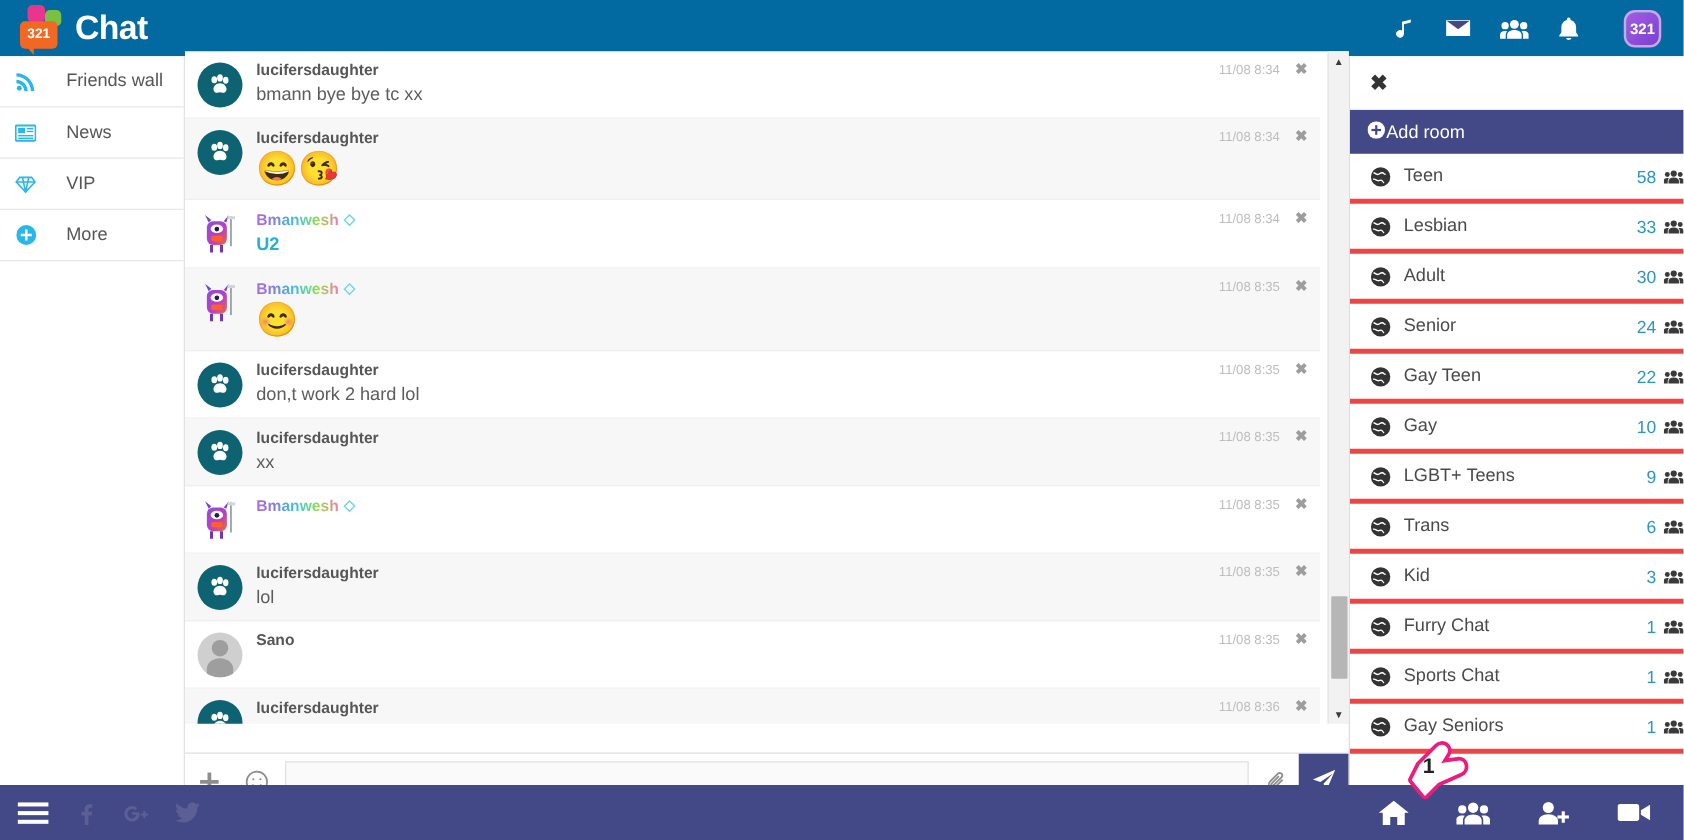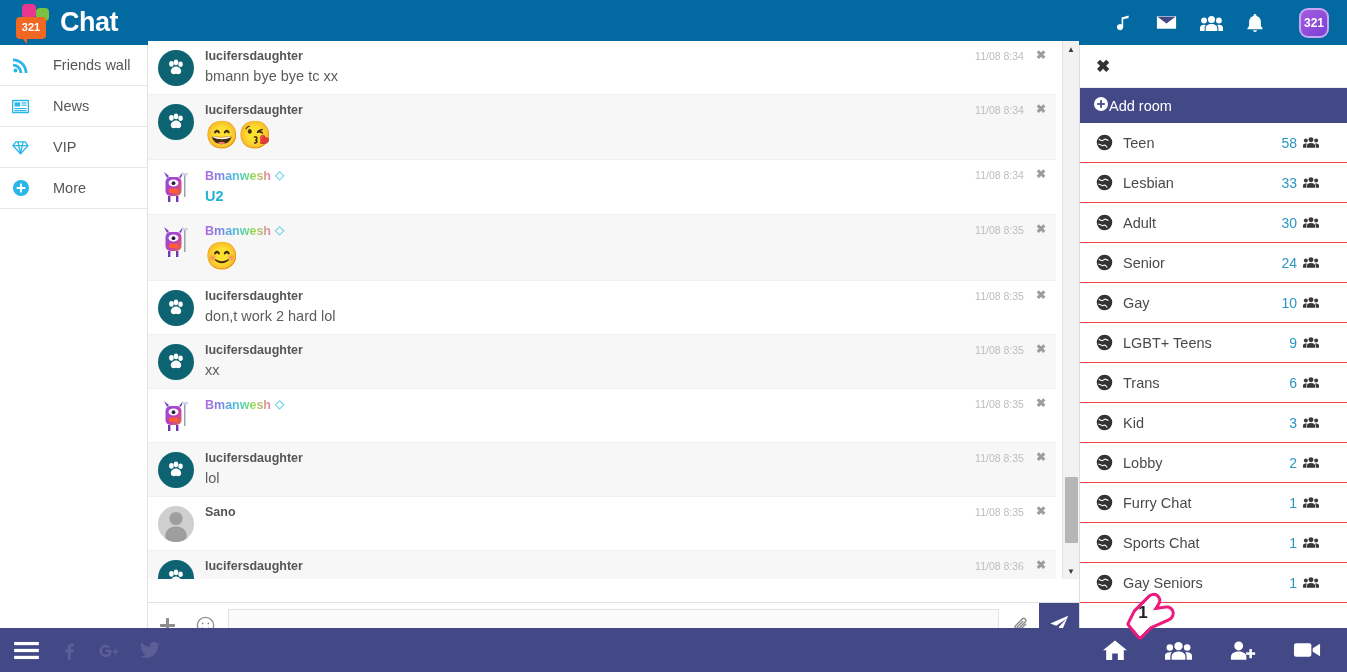--- a/index.html
+++ b/index.html
@@ -149,21 +149,21 @@
     color: #333; font-size: 17px; font-weight: bold; cursor: pointer;
     border-bottom: 1px solid #ececec;
   }
   .add-room {
     height: 35px; background: #434887; color: #fff;
     display: flex; align-items: center; gap: 1px; padding-left: 14px;
     font-size: 14.5px; cursor: pointer;
   }
   .room-row {
     height: 40px; display: flex; align-items: center;
-    padding: 0 28px 0 14px; border-bottom: 1px solid #ef4444;
+    padding: 0 0 0 14px; border-bottom: 4px solid #ef4444;
     cursor: pointer;
   }
   .room-globe { width: 20px; display: flex; align-items: center; justify-content: center; color: #333; margin-right: 9px; }
   .room-name { flex: 1; font-size: 14.5px; color: #4a4a4a; }
   .room-count { font-size: 14px; color: #2b96c4; margin-right: 6px; }
   .room-ppl { color: #3a3a3a; display: flex; align-items: center; }
 
   
   .bottombar {
     position: absolute; bottom: 0; left: 0; width: 1347px; height: 44px;
@@ -637,20 +637,40 @@
             </svg>
           </span>
         </div>
         <div class="room-row">
           <span class="room-globe">
             <svg width="17" height="17" viewBox="0 0 18 18" fill="currentColor">
               <circle cx="9" cy="9" r="8.2"></circle>
               <path d="M3 5.5c1.6.4 2.4 1.8 4 1.4 1.4-.4 2-1.8 3.6-1.4 1 .3 1.3 1.4 2.6 1.2M2.6 11c1.8-.6 2.4.8 4 1.2 1.3.3 2-.8 3.2-.3 1 .4 1 1.8 2.2 2.2" fill="none" stroke="#fff" stroke-width="1.2"></path>
             </svg>
           </span>
+          <span class="room-name">Gay Teen</span>
+          <span class="room-count">22</span>
+          <span class="room-ppl">
+            <svg width="16" height="13" viewBox="0 0 18 14" fill="currentColor">
+              <circle cx="9" cy="4" r="2.8"></circle>
+              <circle cx="3.2" cy="4.8" r="2.2"></circle>
+              <circle cx="14.8" cy="4.8" r="2.2"></circle>
+              <path d="M9 7.6c-2.9 0-4.7 1.5-4.7 3.2V13h9.4v-2.2c0-1.7-1.8-3.2-4.7-3.2z"></path>
+              <path d="M3.2 8.1c-2 0-3.2 1-3.2 2.2V13h3.6v-2.2c0-1 .35-1.9 1-2.6-.45-.1-.9-.1-1.4-.1z"></path>
+              <path d="M14.8 8.1c-.5 0-.95 0-1.4.1.65.7 1 1.6 1 2.6V13H18v-2.7c0-1.2-1.2-2.2-3.2-2.2z"></path>
+            </svg>
+          </span>
+        </div>
+        <div class="room-row">
+          <span class="room-globe">
+            <svg width="17" height="17" viewBox="0 0 18 18" fill="currentColor">
+              <circle cx="9" cy="9" r="8.2"></circle>
+              <path d="M3 5.5c1.6.4 2.4 1.8 4 1.4 1.4-.4 2-1.8 3.6-1.4 1 .3 1.3 1.4 2.6 1.2M2.6 11c1.8-.6 2.4.8 4 1.2 1.3.3 2-.8 3.2-.3 1 .4 1 1.8 2.2 2.2" fill="none" stroke="#fff" stroke-width="1.2"></path>
+            </svg>
+          </span>
           <span class="room-name">Gay</span>
           <span class="room-count">10</span>
           <span class="room-ppl">
             <svg width="16" height="13" viewBox="0 0 18 14" fill="currentColor">
               <circle cx="9" cy="4" r="2.8"></circle>
               <circle cx="3.2" cy="4.8" r="2.2"></circle>
               <circle cx="14.8" cy="4.8" r="2.2"></circle>
               <path d="M9 7.6c-2.9 0-4.7 1.5-4.7 3.2V13h9.4v-2.2c0-1.7-1.8-3.2-4.7-3.2z"></path>
               <path d="M3.2 8.1c-2 0-3.2 1-3.2 2.2V13h3.6v-2.2c0-1 .35-1.9 1-2.6-.45-.1-.9-.1-1.4-.1z"></path>
               <path d="M14.8 8.1c-.5 0-.95 0-1.4.1.65.7 1 1.6 1 2.6V13H18v-2.7c0-1.2-1.2-2.2-3.2-2.2z"></path>
@@ -699,40 +719,20 @@
         </div>
         <div class="room-row">
           <span class="room-globe">
             <svg width="17" height="17" viewBox="0 0 18 18" fill="currentColor">
               <circle cx="9" cy="9" r="8.2"></circle>
               <path d="M3 5.5c1.6.4 2.4 1.8 4 1.4 1.4-.4 2-1.8 3.6-1.4 1 .3 1.3 1.4 2.6 1.2M2.6 11c1.8-.6 2.4.8 4 1.2 1.3.3 2-.8 3.2-.3 1 .4 1 1.8 2.2 2.2" fill="none" stroke="#fff" stroke-width="1.2"></path>
             </svg>
           </span>
           <span class="room-name">Kid</span>
           <span class="room-count">3</span>
-          <span class="room-ppl">
-            <svg width="16" height="13" viewBox="0 0 18 14" fill="currentColor">
-              <circle cx="9" cy="4" r="2.8"></circle>
-              <circle cx="3.2" cy="4.8" r="2.2"></circle>
-              <circle cx="14.8" cy="4.8" r="2.2"></circle>
-              <path d="M9 7.6c-2.9 0-4.7 1.5-4.7 3.2V13h9.4v-2.2c0-1.7-1.8-3.2-4.7-3.2z"></path>
-              <path d="M3.2 8.1c-2 0-3.2 1-3.2 2.2V13h3.6v-2.2c0-1 .35-1.9 1-2.6-.45-.1-.9-.1-1.4-.1z"></path>
-              <path d="M14.8 8.1c-.5 0-.95 0-1.4.1.65.7 1 1.6 1 2.6V13H18v-2.7c0-1.2-1.2-2.2-3.2-2.2z"></path>
-            </svg>
-          </span>
-        </div>
-        <div class="room-row">
-          <span class="room-globe">
-            <svg width="17" height="17" viewBox="0 0 18 18" fill="currentColor">
-              <circle cx="9" cy="9" r="8.2"></circle>
-              <path d="M3 5.5c1.6.4 2.4 1.8 4 1.4 1.4-.4 2-1.8 3.6-1.4 1 .3 1.3 1.4 2.6 1.2M2.6 11c1.8-.6 2.4.8 4 1.2 1.3.3 2-.8 3.2-.3 1 .4 1 1.8 2.2 2.2" fill="none" stroke="#fff" stroke-width="1.2"></path>
-            </svg>
-          </span>
-          <span class="room-name">Lobby</span>
-          <span class="room-count">2</span>
           <span class="room-ppl">
             <svg width="16" height="13" viewBox="0 0 18 14" fill="currentColor">
               <circle cx="9" cy="4" r="2.8"></circle>
               <circle cx="3.2" cy="4.8" r="2.2"></circle>
               <circle cx="14.8" cy="4.8" r="2.2"></circle>
               <path d="M9 7.6c-2.9 0-4.7 1.5-4.7 3.2V13h9.4v-2.2c0-1.7-1.8-3.2-4.7-3.2z"></path>
               <path d="M3.2 8.1c-2 0-3.2 1-3.2 2.2V13h3.6v-2.2c0-1 .35-1.9 1-2.6-.45-.1-.9-.1-1.4-.1z"></path>
               <path d="M14.8 8.1c-.5 0-.95 0-1.4.1.65.7 1 1.6 1 2.6V13H18v-2.7c0-1.2-1.2-2.2-3.2-2.2z"></path>
             </svg>
           </span>

